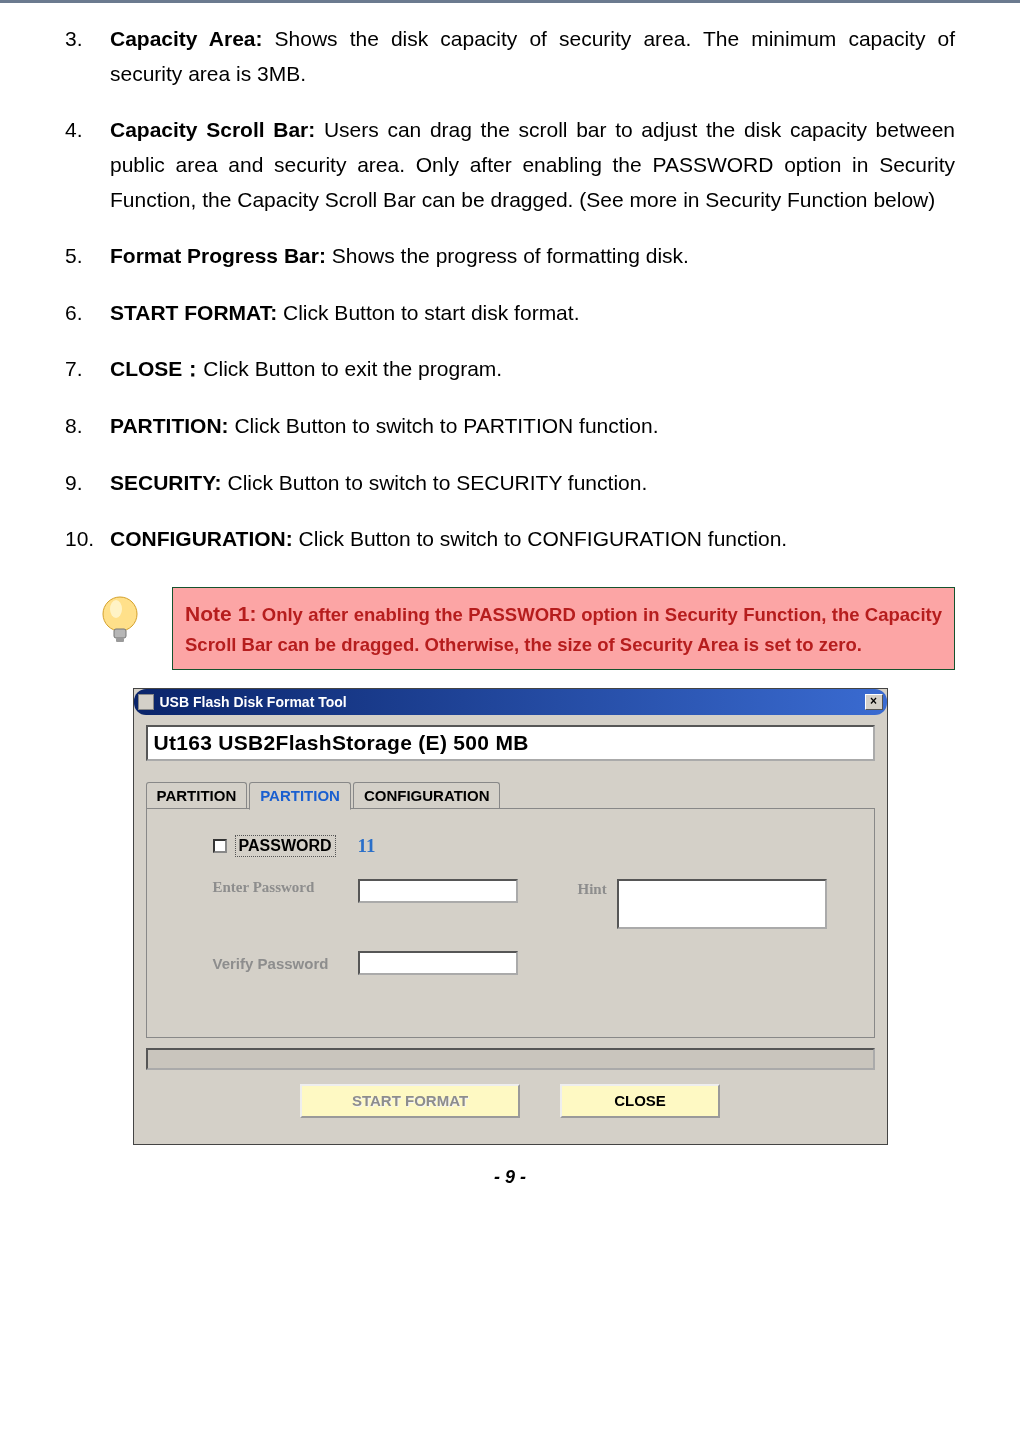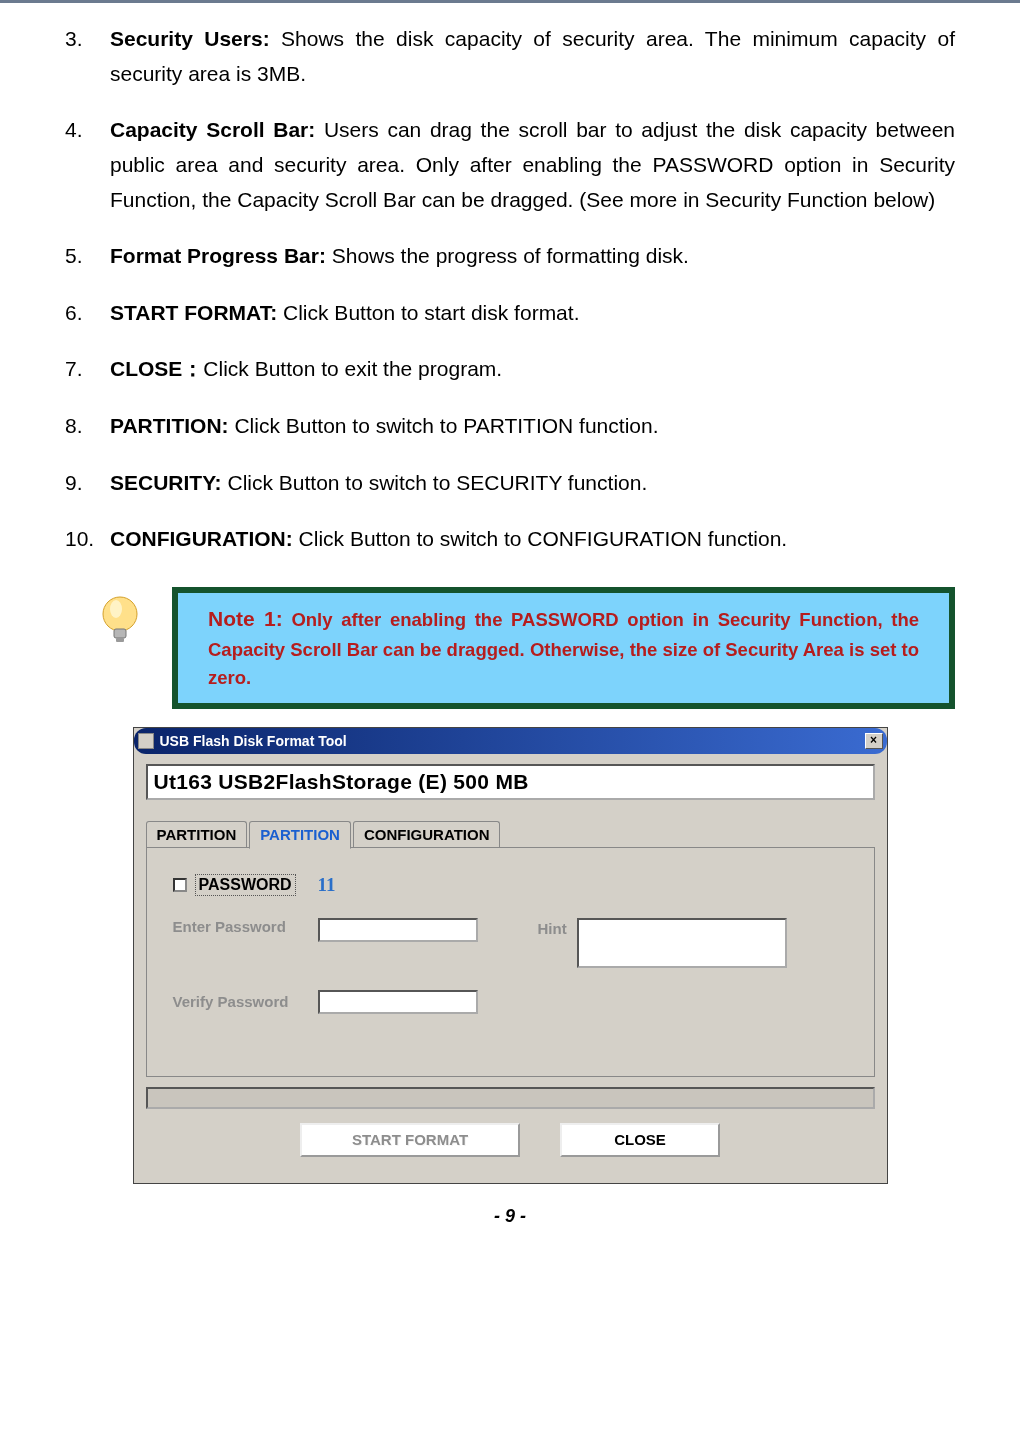--- a/index.html
+++ b/index.html
@@ -50,23 +50,23 @@
     width: 60px;
     height: 70px;
     display: flex;
     align-items: center;
     justify-content: center;
     margin-left: 25px;
   }
   .bulb svg { width: 48px; height: 60px; }
   .note-box {
     flex: 1;
-    background: #7dd3fc;
-    border: 6px solid #14532d;
-    padding: 10px 30px;
+    background: #fca5a5;
+    border: 1px solid #14532d;
+    padding: 10px 12px;
     font-size: 18.5px;
     line-height: 1.55;
     color: #b61d1d;
     font-weight: bold;
     text-align: justify;
   }
   .note-box .note-label {
     font-size: 21px;
   }
   .section-heading {
@@ -148,21 +148,21 @@
     z-index: 2;
     border-bottom: 1px solid #d4d0c8;
   }
   .tab-panel {
     border: 1px solid #888;
     background: #d4d0c8;
     padding: 26px 20px 30px 26px;
     height: 230px;
     position: relative;
   }
-  .row { display:flex; align-items:center; margin-bottom: 22px; }
+  .row { display:flex; align-items:center; margin-bottom: 22px; margin-left: 40px; }
   .chk {
     width:14px; height:14px;
     border: 2px inset #888;
     background:#fff;
     margin-right: 8px;
   }
   .pwd-label {
     font-size: 16px;
     font-weight: bold;
     border: 1px dotted #555;
@@ -209,21 +209,21 @@
   .btn-row {
     display:flex;
     gap: 40px;
     justify-content:center;
     padding: 0 0 12px 0;
   }
   .btn {
     width: 220px;
     height: 34px;
     border: 2px outset #eee;
-    background:#ffffff;
+    background:#fef9c3;
     font-size: 15px;
     font-weight: bold;
     text-align:center;
     line-height:30px;
   }
   .btn.disabled { color:#8d8d8d; text-shadow: 1px 1px 0 #f4f4f4; }
   .btn.close { width: 160px; }
   .page-num {
     text-align:center;
     font-style: italic;
@@ -234,21 +234,21 @@
 </style>
 </head>
 <body>
 
 <div class="top-rule"></div>
 <div class="content">
 
   <ol class="main-list">
     <li>
       <span class="num">3.</span>
-      <span class="txt"><span class="bold">Security Users:</span><span> Shows the disk capacity of security area. The minimum capacity of security area is 3MB.</span></span>
+      <span class="txt"><span class="bold">Capacity Area:</span><span> Shows the disk capacity of security area. The minimum capacity of security area is 3MB.</span></span>
     </li>
     <li>
       <span class="num">4.</span>
       <span class="txt"><span class="bold">Capacity Scroll Bar:</span><span> Users can drag the scroll bar to adjust the disk capacity between public area and security area. Only after enabling the PASSWORD option in Security Function, the Capacity Scroll Bar can be dragged. (See more in Security Function below)</span></span>
     </li>
     <li>
       <span class="num">5.</span>
       <span class="txt"><span class="bold">Format Progress Bar:</span><span> Shows the progress of formatting disk.</span></span>
     </li>
     <li>
@@ -303,21 +303,21 @@
           <div class="tab">PARTITION</div>
           <div class="tab active">PARTITION</div>
           <div class="tab">CONFIGURATION</div>
         </div>
         <div class="tab-panel">
           <div class="row">
             <span class="chk"></span>
             <span class="pwd-label">PASSWORD</span>
             <span class="annot">11</span>
           </div>
-          <div class="row" style="align-items:flex-start;">
+          <div class="row" style="align-items:flex-start;font-family:Liberation Serif, serif;">
             <span class="field-label">Enter Password</span>
             <span class="field-input"></span>
             <span class="hint-label">Hint</span>
             <span class="hint-box"></span>
           </div>
           <div class="row">
             <span class="field-label">Verify Password</span>
             <span class="field-input"></span>
           </div>
         </div>

